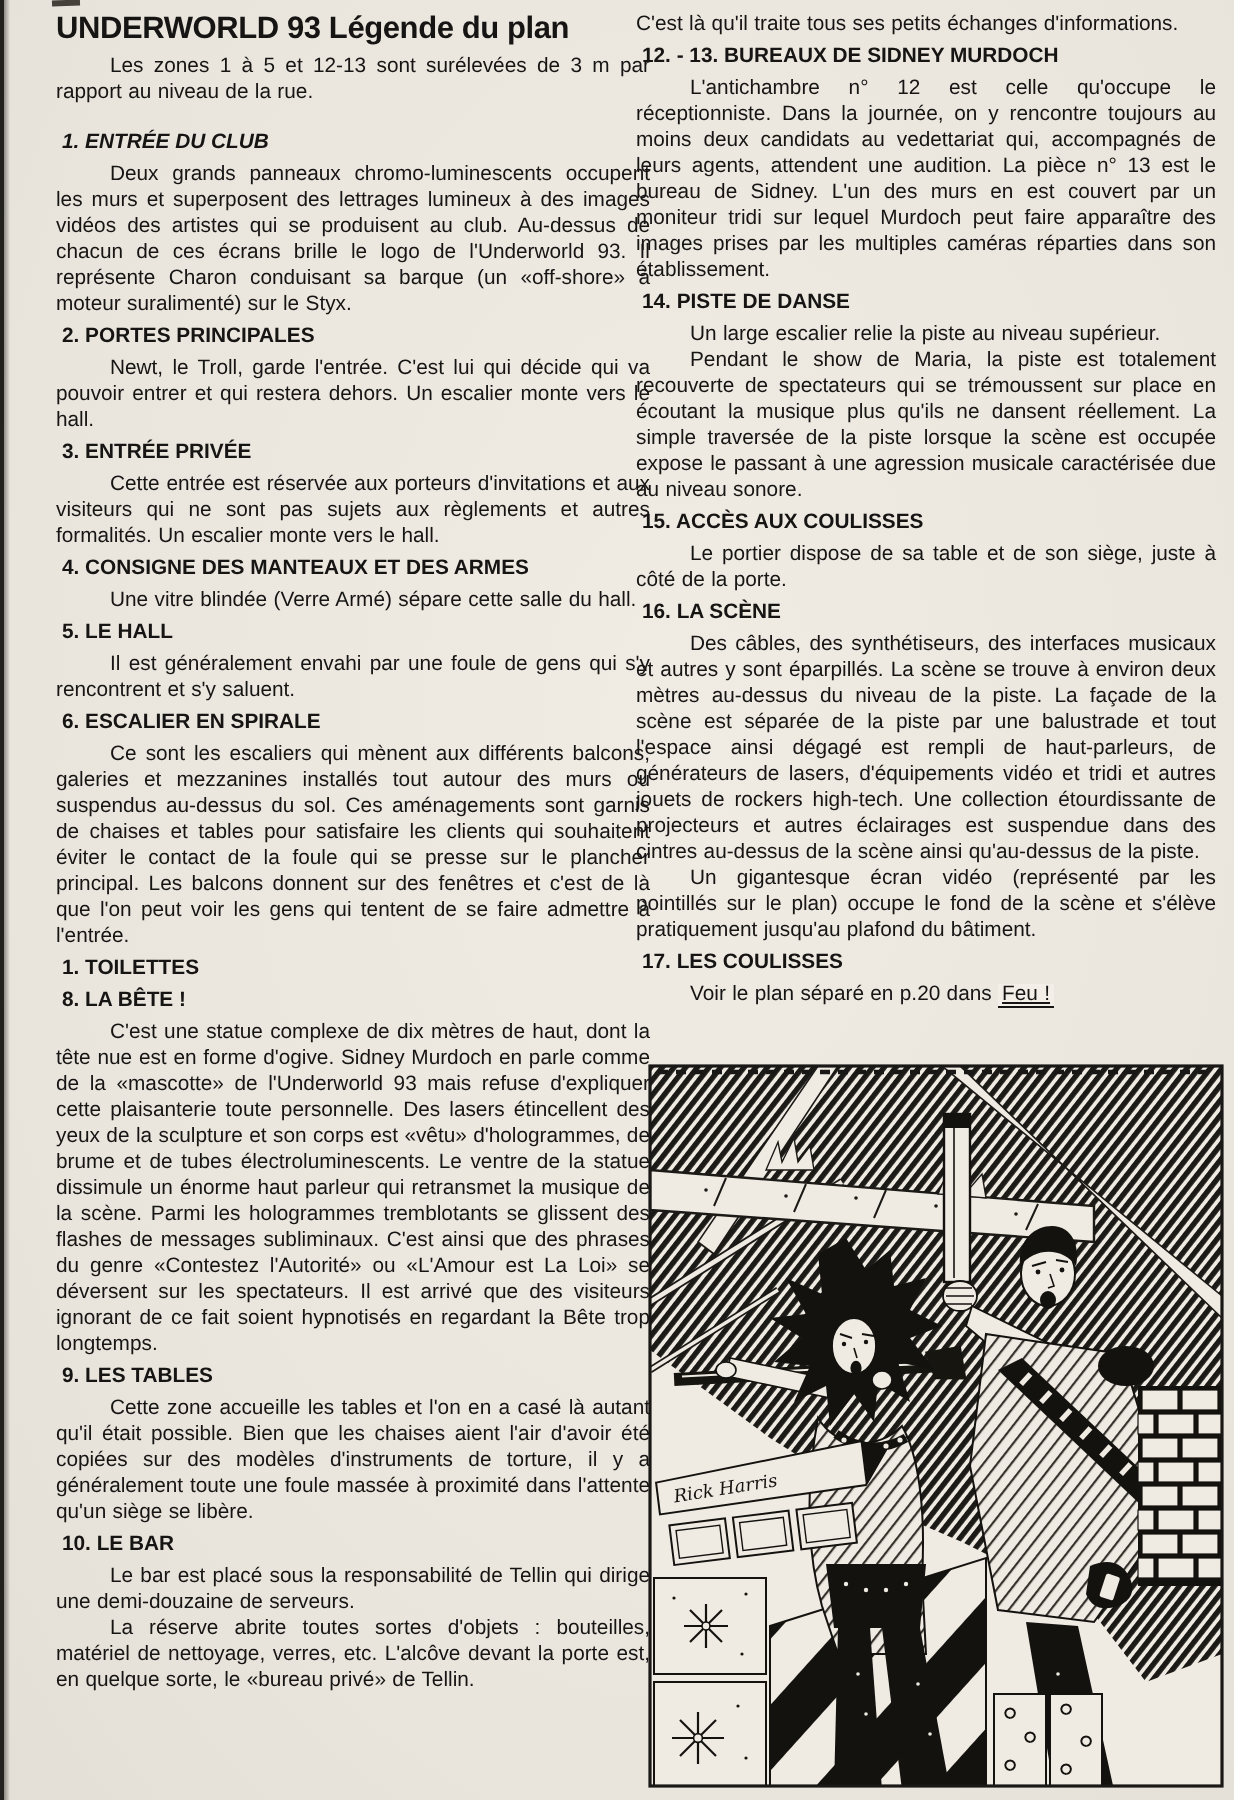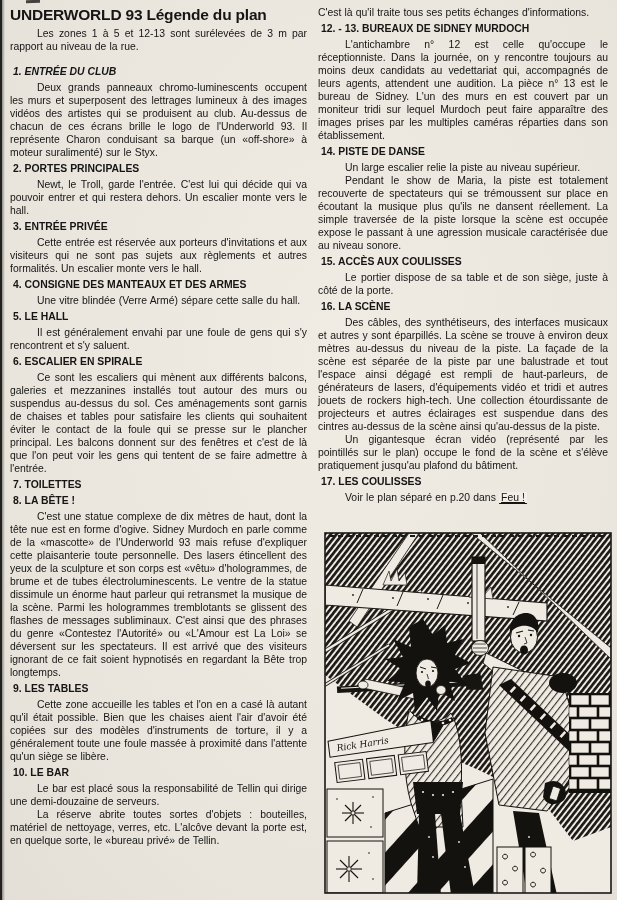--- a/index.html
+++ b/index.html
@@ -9,21 +9,21 @@
     background-image:radial-gradient(ellipse at 55% 40%, #f0ece4 0%, #e9e5dd 70%, #e3dfd6 100%);
     overflow:hidden;
     font-family:"Liberation Sans", sans-serif;
     color:#161514;
   }
   .scan-edge{position:absolute;left:0;top:0;width:2px;height:100%;background:#23211e;}
   .scan-edge-fade{position:absolute;left:2px;top:0;width:3px;height:100%;
     background:linear-gradient(to right, rgba(35,33,30,.45), rgba(35,33,30,0));}
   .scan-mark-top{position:absolute;left:26px;top:0;width:14px;height:3px;background:#454039;transform:rotate(-2deg);}
   .col{position:absolute;top:6px;}
-  .colL{left:10px;width:297px;}
+  .colL{left:28px;width:297px;}
   .colR{left:318px;width:290px;}
   .title{
     font-size:15.5px;line-height:17px;font-weight:bold;letter-spacing:-0.2px;
     margin:0 0 4px 0;
   }
   .h{font-size:10.4px;line-height:13px;font-weight:bold;margin:3px;}
   .p{font-size:10.4px;line-height:13px;margin:0;text-align:justify;text-indent:27px;
      word-spacing:0.3px;}
   .p.noind{text-indent:0;}
   .gap{margin-top:12px;font-style:italic;}
@@ -54,21 +54,21 @@
 
     <h2 class="h">4. CONSIGNE DES MANTEAUX ET DES ARMES</h2>
     <p class="p">Une vitre blindée (Verre Armé) sépare cette salle du hall.</p>
 
     <h2 class="h">5. LE HALL</h2>
     <p class="p">Il est généralement envahi par une foule de gens qui s'y rencontrent et s'y saluent.</p>
 
     <h2 class="h">6. ESCALIER EN SPIRALE</h2>
     <p class="p">Ce sont les escaliers qui mènent aux différents balcons, galeries et mezzanines installés tout autour des murs ou suspendus au-dessus du sol. Ces aménagements sont garnis de chaises et tables pour satisfaire les clients qui souhaitent éviter le contact de la foule qui se presse sur le plancher principal. Les balcons donnent sur des fenêtres et c'est de là que l'on peut voir les gens qui tentent de se faire admettre à l'entrée.</p>
 
-    <h2 class="h">7. TOILETTES</h2>
+    <h2 class="h">1. TOILETTES</h2>
 
     <h2 class="h">8. LA BÊTE !</h2>
     <p class="p">C'est une statue complexe de dix mètres de haut, dont la tête nue est en forme d'ogive. Sidney Murdoch en parle comme de la «mascotte» de l'Underworld 93 mais refuse d'expliquer cette plaisanterie toute personnelle. Des lasers étincellent des yeux de la sculpture et son corps est «vêtu» d'hologrammes, de brume et de tubes électroluminescents. Le ventre de la statue dissimule un énorme haut parleur qui retransmet la musique de la scène. Parmi les hologrammes tremblotants se glissent des flashes de messages subliminaux. C'est ainsi que des phrases du genre «Contestez l'Autorité» ou «L'Amour est La Loi» se déversent sur les spectateurs. Il est arrivé que des visiteurs ignorant de ce fait soient hypnotisés en regardant la Bête trop longtemps.</p>
 
     <h2 class="h">9. LES TABLES</h2>
     <p class="p">Cette zone accueille les tables et l'on en a casé là autant qu'il était possible. Bien que les chaises aient l'air d'avoir été copiées sur des modèles d'instruments de torture, il y a généralement toute une foule massée à proximité dans l'attente qu'un siège se libère.</p>
 
     <h2 class="h">10. LE BAR</h2>
     <p class="p">Le bar est placé sous la responsabilité de Tellin qui dirige une demi-douzaine de serveurs.</p>
 

